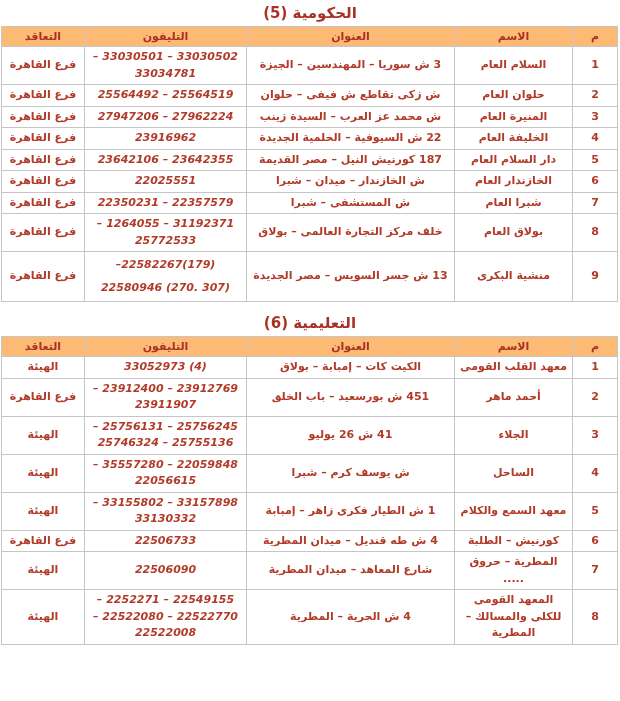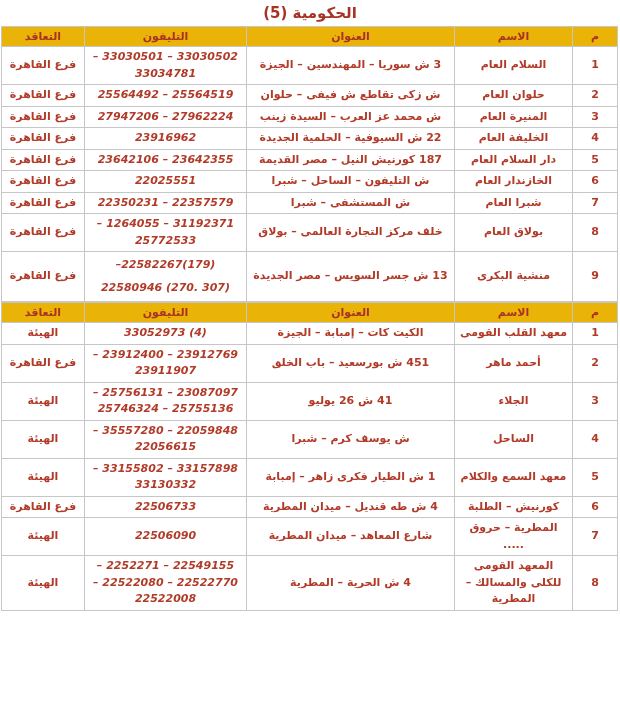--- a/index.html
+++ b/index.html
@@ -33,21 +33,21 @@
     border: 1px solid #c6c6c6;
     text-align: center;
     vertical-align: middle;
     font-weight: bold;
     overflow: hidden;
   }
   table.datatable th {
     color: #A93226;
     font-size: 11px;
     padding: 3px 2px;
-    background: #eab308;
+    background: #fdba74;
   }
   table.datatable td {
     color: #B13A28;
     font-size: 11px;
     padding: 2px 3px;
     line-height: 1.5;
   }
   td.c-num { font-size: 11.5px; }
   td.c-phone {
     direction: ltr;
@@ -115,21 +115,21 @@
           <tr>
             <td class="c-num">5</td>
             <td class="c-name">دار السلام العام</td>
             <td class="c-address">187 كورنيش النيل – مصر القديمة</td>
             <td class="c-phone">23642106 – 23642355</td>
             <td class="c-contract">فرع القاهرة</td>
           </tr>
           <tr>
             <td class="c-num">6</td>
             <td class="c-name">الخازندار العام</td>
-            <td class="c-address">ش التليفون – الساحل – شبرا</td>
+            <td class="c-address">ش الخازندار – ميدان – شبرا</td>
             <td class="c-phone">22025551</td>
             <td class="c-contract">فرع القاهرة</td>
           </tr>
           <tr>
             <td class="c-num">7</td>
             <td class="c-name">شبرا العام</td>
             <td class="c-address">ش المستشفى – شبرا</td>
             <td class="c-phone">22350231 – 22357579</td>
             <td class="c-contract">فرع القاهرة</td>
           </tr>
@@ -147,20 +147,21 @@
             <td class="c-address">13 ش جسر السويس – مصر الجديدة</td>
             <td class="c-phone">–22582267(179)
 22580946 (270. 307)</td>
             <td class="c-contract">فرع القاهرة</td>
           </tr>
         </tbody>
     </table>
   </section>
 
   <section class="second">
+    <div class="tbl-title">التعليمية (6)</div>
     <table class="datatable">
       <colgroup>
         <col style="width:45px">
           <col style="width:118px">
           <col style="width:208px">
           <col style="width:162px">
           <col style="width:83px">
       </colgroup>
       <thead>
         <tr>
@@ -168,37 +169,37 @@
           <th class="c-name">الاسم</th>
           <th class="c-address">العنوان</th>
           <th class="c-phone">التليفون</th>
           <th class="c-contract">التعاقد</th>
         </tr>
       </thead>
       <tbody>
           <tr>
             <td class="c-num">1</td>
             <td class="c-name">معهد القلب القومى</td>
-            <td class="c-address">الكيت كات – إمبابة – الجيزة</td>
+            <td class="c-address">الكيت كات – إمبابة – بولاق</td>
             <td class="c-phone">33052973 (4)</td>
             <td class="c-contract">الهيئة</td>
           </tr>
           <tr>
             <td class="c-num">2</td>
             <td class="c-name">أحمد ماهر</td>
             <td class="c-address">451 ش بورسعيد – باب الخلق</td>
             <td class="c-phone">– 23912400 – 23912769
 23911907</td>
             <td class="c-contract">فرع القاهرة</td>
           </tr>
           <tr>
             <td class="c-num">3</td>
             <td class="c-name">الجلاء</td>
             <td class="c-address">41 ش 26 يوليو</td>
-            <td class="c-phone">– 25756131 – 23087097
+            <td class="c-phone">– 25756131 – 25756245
 25746324 – 25755136</td>
             <td class="c-contract">الهيئة</td>
           </tr>
           <tr>
             <td class="c-num">4</td>
             <td class="c-name">الساحل</td>
             <td class="c-address">ش يوسف كرم – شبرا</td>
             <td class="c-phone">– 35557280 – 22059848
 22056615</td>
             <td class="c-contract">الهيئة</td>

